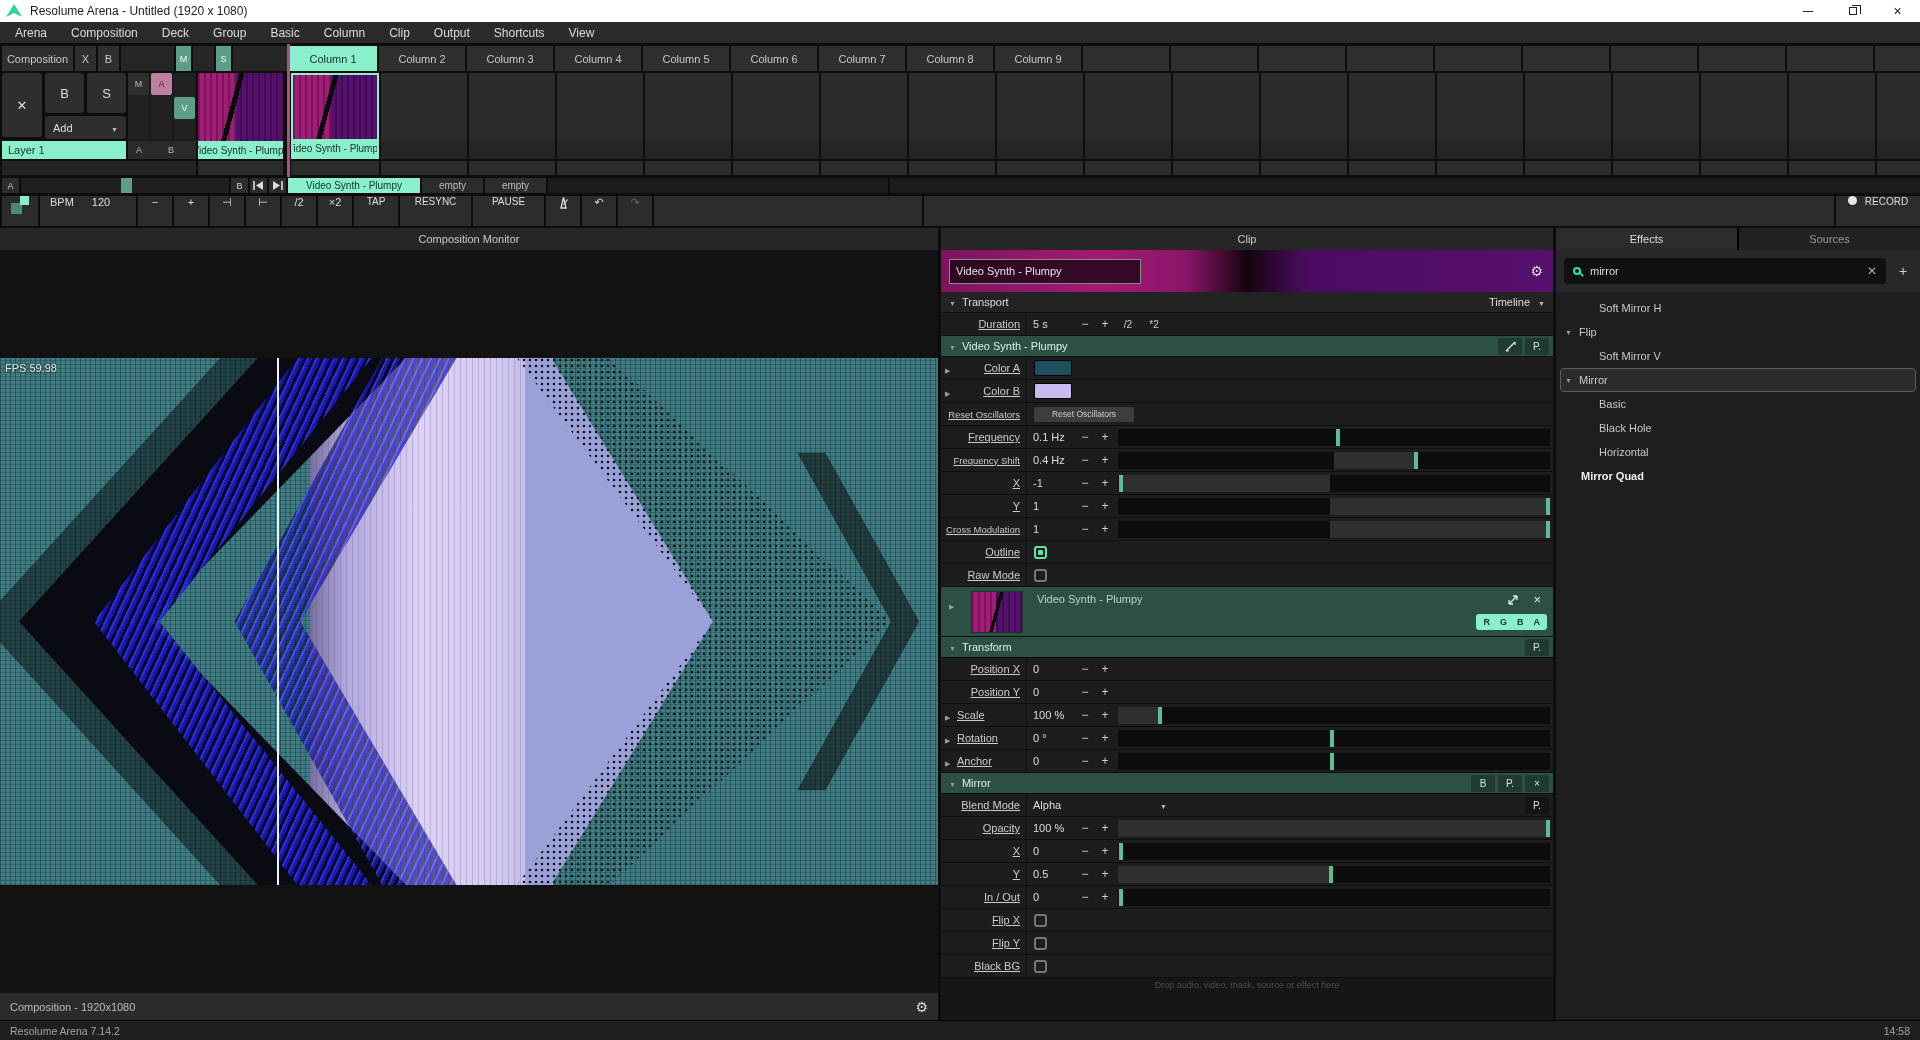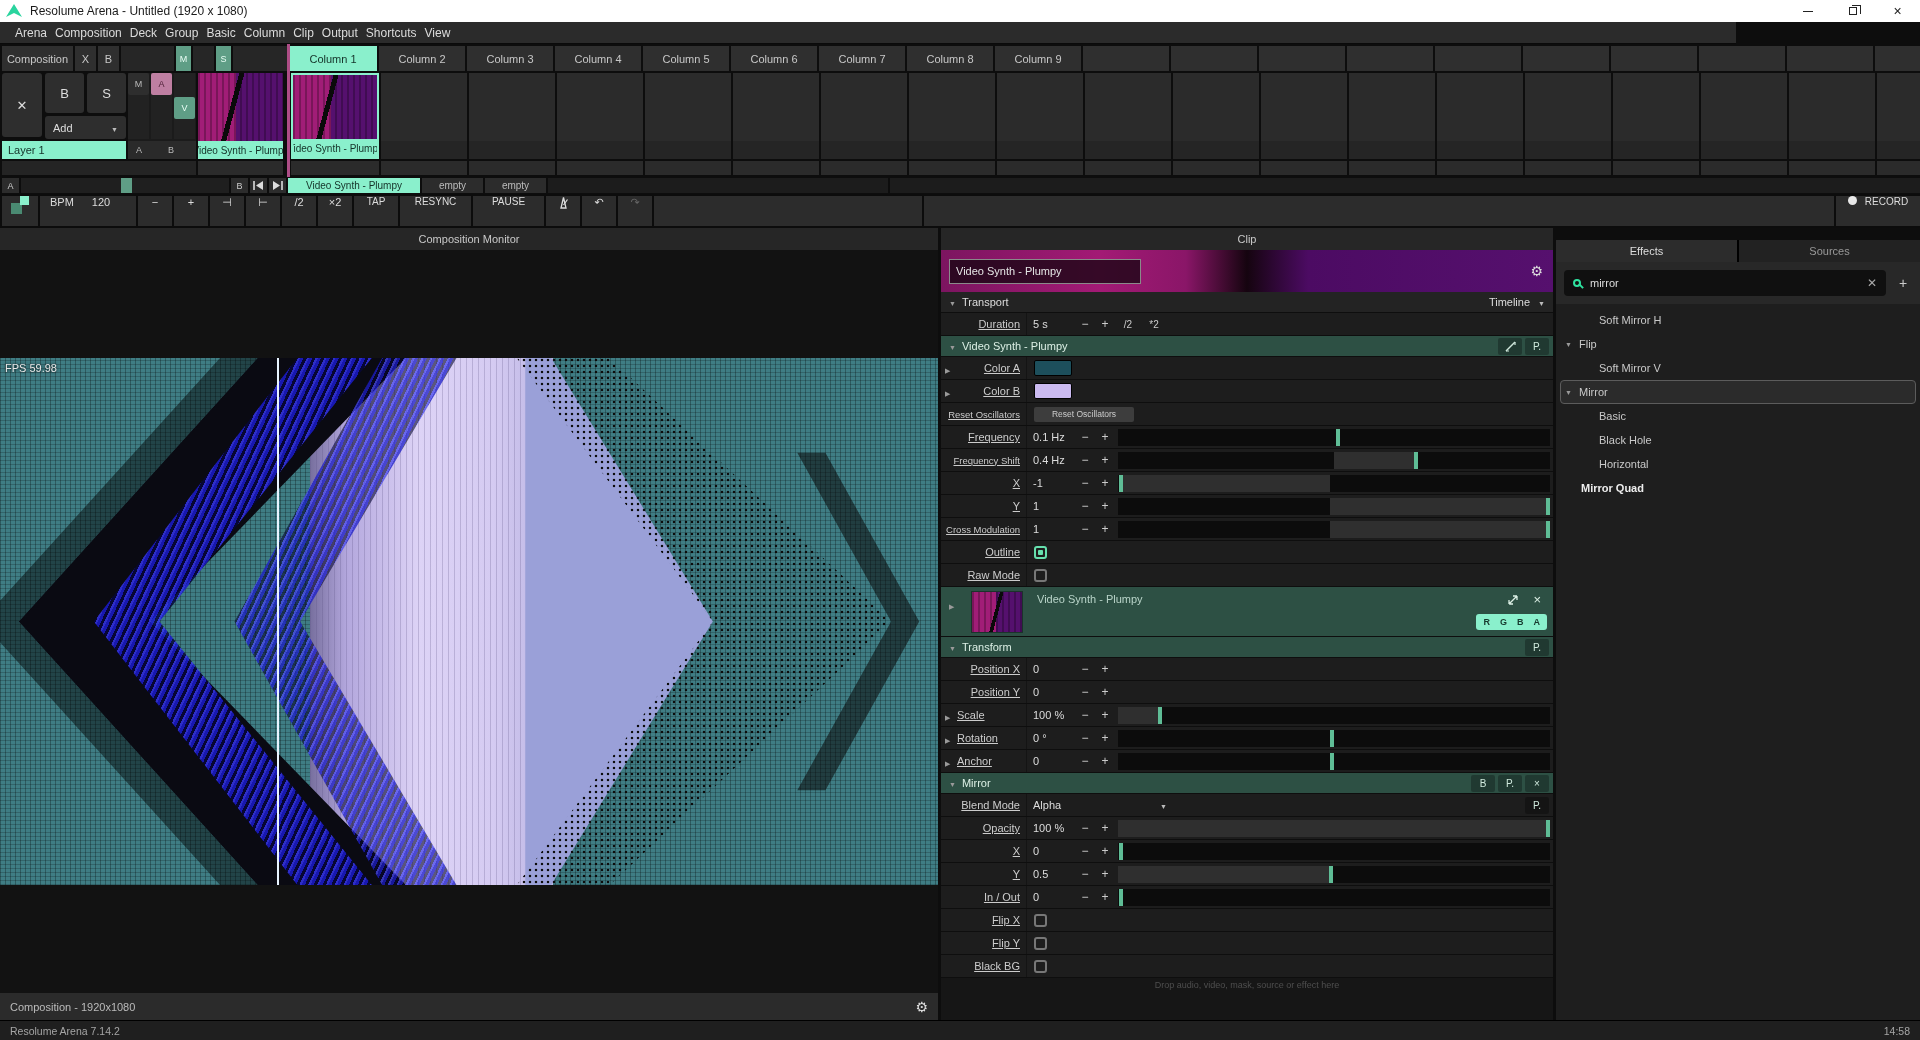--- a/index.html
+++ b/index.html
@@ -11,21 +11,21 @@
   .titlebar .logo{margin-left:6px;}
   .titlebar .ttl{margin-left:8px;font-size:12px;color:#1a1a1a;}
   .wctrl{position:absolute;right:0;top:0;height:22px;display:flex;}
   .wbtn{width:45px;height:22px;display:flex;align-items:center;justify-content:center;color:#222;}
   .minbar{width:10px;height:1px;background:#222;}
   .restore{width:8px;height:8px;border:1px solid #222;position:relative;background:#fff;}
   .restore::before{content:'';position:absolute;top:-3px;left:2px;width:8px;height:8px;border:1px solid #222;border-bottom:none;border-left:none;}
   .closex{font-size:14px;line-height:1;color:#222;}
 
   
-  .menubar{position:absolute;left:0;top:22px;width:1736px;height:22px;background:#2b2b2b;display:flex;align-items:center;gap:8px;padding-left:15px;font-size:12px;color:#dcdcdc;border-bottom:1px solid #0a0a0a;}
+  .menubar{position:absolute;left:0;top:22px;width:1920px;height:22px;background:#2b2b2b;display:flex;align-items:center;gap:24px;padding-left:15px;font-size:12px;color:#dcdcdc;border-bottom:1px solid #0a0a0a;}
   .menubar span{cursor:default;}
 
   
   .colheader{position:absolute;left:0;top:44px;width:1920px;height:29px;background:#0d0d0d;display:flex;gap:2px;padding:2px 0 0 2px;overflow:hidden;}
   .hc{background:#2f2f2f;height:25px;font-size:11px;color:#c8c8c8;display:flex;align-items:center;justify-content:center;flex:none;}
   .hc.sp{background:#262626;}
   .hc.ms{background:#5f9e86;color:#eafff6;font-size:9px;}
   .hc.active{background:#8af0cc;color:#143228;}
   .pinkline{position:absolute;left:287px;top:44px;width:3px;height:133px;background:#ad4d86;z-index:5;}
 
@@ -153,21 +153,21 @@
        repeating-linear-gradient(90deg, rgba(0,0,0,.25) 0 2px, transparent 2px 6px),
        linear-gradient(90deg,#a11d77 0 48%, #55106e 48% 100%);}
   .srcname{position:absolute;left:96px;top:6px;font-size:11px;color:#b9d4c9;}
   .srcico{position:absolute;top:5px;color:#dcefe5;}
   .expando{right:34px;}
   .srcx{right:12px;font-size:13px;}
   .rgba{position:absolute;right:6px;bottom:6px;background:#8af0cc;border-radius:3px;height:16px;display:flex;align-items:center;padding:0 7px;gap:10px;font-size:9px;font-weight:bold;color:#173a2e;}
   .drophint{height:14px;display:flex;align-items:center;justify-content:center;font-size:9px;color:#4e4e4e;background:#161616;}
 
   
-  .fxpanel{position:absolute;left:1556px;top:0;width:364px;height:792px;background:#1e1e1e;margin-top:12px;}
+  .fxpanel{position:absolute;left:1556px;top:0;width:364px;height:792px;background:#1e1e1e;}
   .fxtabs{height:22px;display:flex;gap:2px;background:#000;}
   .fxtab{flex:1;display:flex;align-items:center;justify-content:center;font-size:11px;}
   .fxtab.on{background:#2c2c2c;color:#ddd;}
   .fxtab.off{background:#222;color:#999;}
   .fxsearch{height:42px;background:#282828;display:flex;align-items:center;padding:0 8px;gap:8px;}
   .fxinput{flex:1;height:26px;background:#101010;border-radius:4px;display:flex;align-items:center;padding:0 9px;gap:9px;}
   .fxinput .txt{flex:1;font-size:11px;color:#ddd;}
   .clearx{color:#aaa;font-size:12px;}
   .plusbtn{width:18px;text-align:center;color:#ccc;font-size:14px;}
   .mag{width:8px;height:8px;border:2px solid #2fe3a0;border-radius:50%;position:relative;flex:none;}

